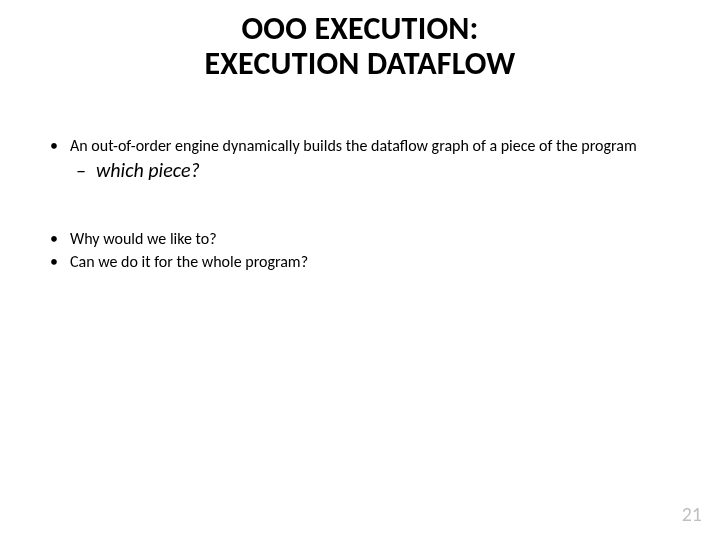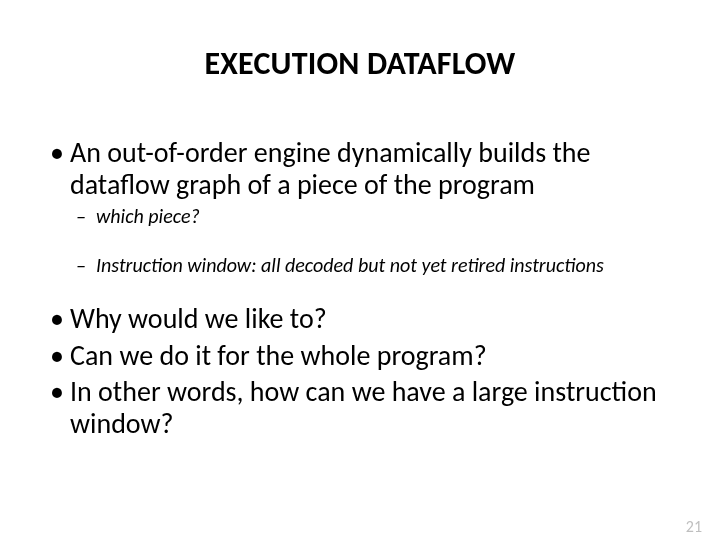--- a/index.html
+++ b/index.html
@@ -1,40 +1,38 @@
 <!DOCTYPE html>
 <html><head>
 <meta charset="utf-8">
 <style>
   * { box-sizing: border-box; margin: 0; padding: 0; }
   html, body { width: 720px; height: 540px; background: #fff; font-family: Calibri, "Segoe UI", Arial, sans-serif; color: #000; }
   .slide { width: 720px; height: 540px; position: relative; padding: 10px 36px 0 36px; }
   .title { text-align: center; font-weight: 700; font-size: 32px; line-height: 1.08; letter-spacing: 0.2px; margin-top: 2px; margin-bottom: 56px; }
   .bullets { list-style: none; }
-  .lvl1 { position: relative; font-size: 28px; line-height: 1.15; padding-left: 34px; margin-bottom: 4px; }
+  .lvl1 { position: relative; font-size: 16px; line-height: 1.15; padding-left: 34px; margin-bottom: 4px; }
   .lvl1::before { content: "•"; position: absolute; left: 14px; top: 0; }
   .lvl2 { position: relative; font-size: 20px; line-height: 1.15; padding-left: 60px; margin-bottom: 4px; font-style: italic; }
   .lvl2::before { content: "–"; position: absolute; left: 40px; top: 0; }
   .spacer { height: 22px; }
-  .pagenum { position: absolute; right: 18px; bottom: 4px; font-size: 16px; color: #bfbfbf; }
+  .pagenum { position: absolute; right: 18px; bottom: 14px; font-size: 20px; color: #bfbfbf; }
 </style>
 </head>
 <body>
 
 <div class="slide">
   <div class="title">
-    <br>
+    <span>OOO EXECUTION:</span><br>
     <span>EXECUTION DATAFLOW</span>
   </div>
 
   <ul class="bullets">
     <li class="lvl1">An out-of-order engine dynamically builds the dataflow graph of a piece of the program</li>
     <li class="lvl2">which piece?</li>
     <li class="spacer"></li>
-    <li class="lvl2">Instruction window: all decoded but not yet retired instructions</li>
     <li class="spacer"></li>
     <li class="lvl1">Why would we like to?</li>
     <li class="lvl1">Can we do it for the whole program?</li>
-    <li class="lvl1">In other words, how can we have a large instruction window?</li>
   </ul>
 
   <div class="pagenum">21</div>
 </div>
 
 </body></html>

